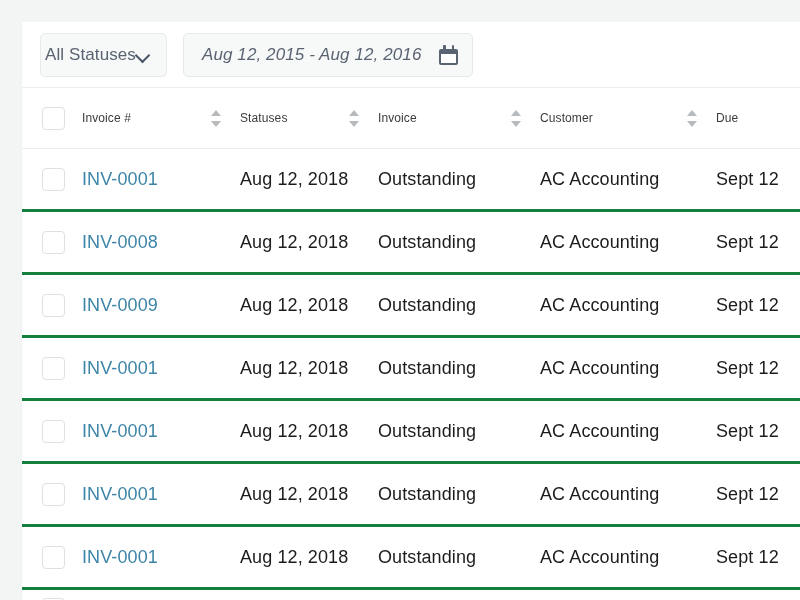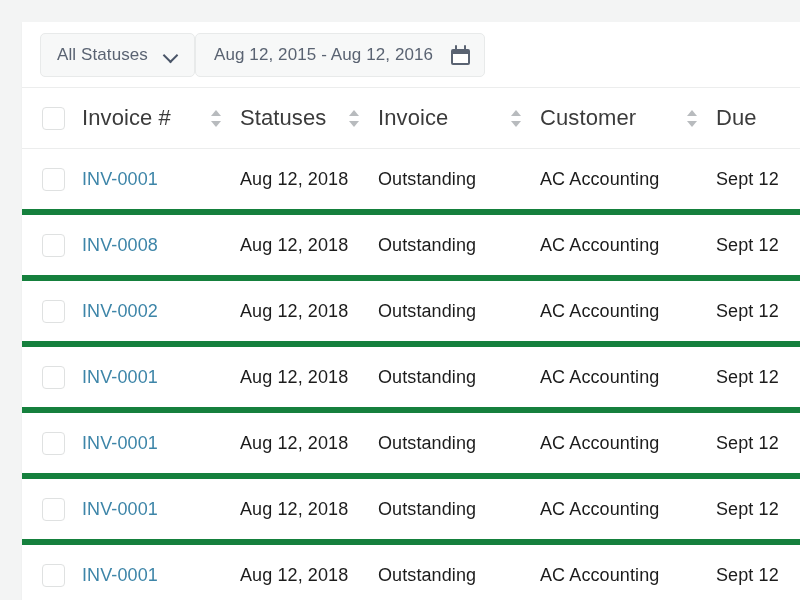--- a/index.html
+++ b/index.html
@@ -39,22 +39,22 @@
     box-sizing: border-box;
     display: flex;
     align-items: center;
     background: #f7f8f8;
     border: 1px solid #e8eaea;
     border-radius: 5px;
     cursor: pointer;
     user-select: none;
   }
   .status-select {
-    padding: 0 16px 0 16px;
-    gap: 16px;
+    padding: 0 16px 0 4px;
+    margin-right: 16px;
   }
   .status-select .label {
     font-size: 17px;
     color: #5a6372;
     letter-spacing: 0.1px;
   }
   .chev {
     width: 14px;
     height: 14px;
     position: relative;
@@ -73,20 +73,21 @@
   }
   .date-range {
     padding: 0 14px 0 18px;
     gap: 18px;
   }
   .date-range .label {
     font-size: 17px;
     color: #5a6372;
     letter-spacing: 0.1px;
     white-space: nowrap;
+    font-style: italic;
   }
   .cal-icon {
     width: 19px;
     height: 20px;
     position: relative;
     flex: none;
   }
   .cal-icon .body {
     position: absolute;
     left: 0;
@@ -121,21 +122,21 @@
   col.c-created{ width: 138px; }
   col.c-status { width: 162px; }
   col.c-cust   { width: 176px; }
   col.c-due    { width: 206px; }
 
   thead th {
     height: 60px;
     padding: 0;
     border-bottom: 1px solid #eceded;
     font-weight: normal;
-    font-size: 22px;
+    font-size: 12px;
     color: #3b3b3b;
     text-align: left;
     vertical-align: middle;
     letter-spacing: 0.1px;
   }
   .th-inner {
     display: flex;
     align-items: center;
     justify-content: space-between;
     padding-right: 18px;
@@ -163,21 +164,21 @@
     border-bottom: 6px solid #b8bbbe;
   }
   .sorter i.dn {
     bottom: 0;
     border-top: 6px solid #b8bbbe;
   }
 
   tbody td {
     height: 60px;
     padding: 0;
-    border-bottom: 6px solid #15803d;
+    border-bottom: 3px solid #15803d;
     font-size: 18px;
     color: #1c1c1c;
     vertical-align: middle;
     letter-spacing: 0.1px;
     white-space: nowrap;
   }
   tbody tr.partial td {
     height: 22px;
     border-bottom: none;
   }
@@ -315,21 +316,21 @@
           <td><span class="cell">Outstanding</span></td>
           <td><span class="cell">AC Accounting</span></td>
           <td><span class="cell">Sept 12</span></td>
         </tr>
         <tr>
           <td>
             <span class="cb-wrap">
               <span class="cb"></span>
             </span>
           </td>
-          <td><span class="cell"><a class="inv-link">INV-0002</a></span></td>
+          <td><span class="cell"><a class="inv-link">INV-0009</a></span></td>
           <td><span class="cell">Aug 12, 2018</span></td>
           <td><span class="cell">Outstanding</span></td>
           <td><span class="cell">AC Accounting</span></td>
           <td><span class="cell">Sept 12</span></td>
         </tr>
         <tr>
           <td>
             <span class="cb-wrap">
               <span class="cb"></span>
             </span>

